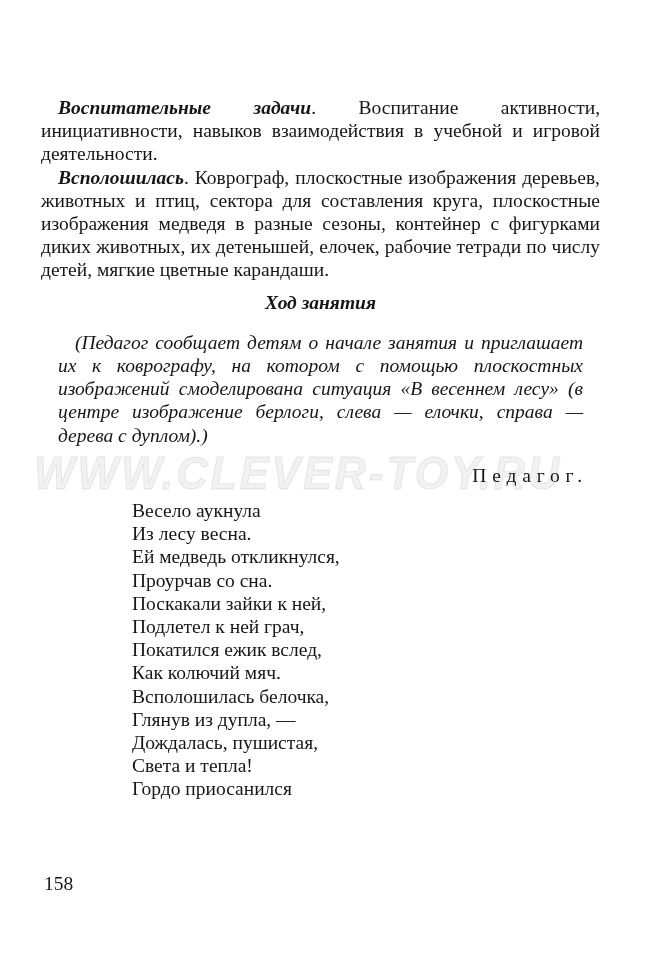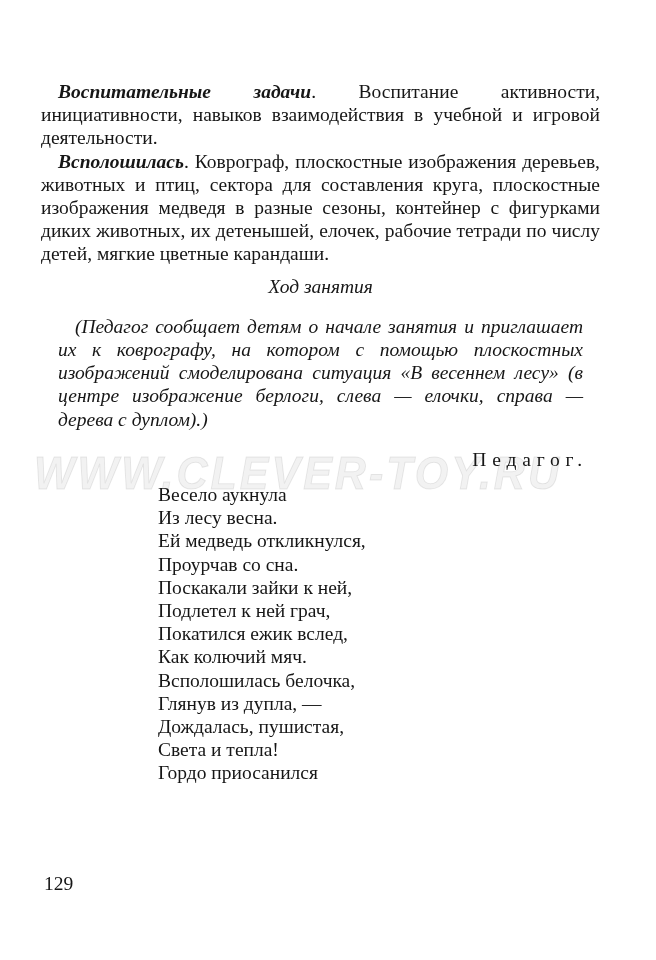--- a/index.html
+++ b/index.html
@@ -29,21 +29,21 @@
     letter-spacing: 3px;
     white-space: nowrap;
     color: rgba(0, 0, 0, 0.05);
     -webkit-text-stroke: 1px rgba(0, 0, 0, 0.09);
     transform: scaleY(1.08);
     user-select: none;
   }
   .text-block {
     position: absolute;
     left: 41px;
-    top: 80px;
+    top: 96px;
     width: 559px;
     z-index: 1;
     font-size: 19.5px;
     line-height: 23.2px;
     text-align: justify;
   }
   .para {
     margin: 0;
     text-indent: 17px;
   }
@@ -52,36 +52,36 @@
     font-style: italic;
   }
   .lead-bold {
     font-weight: 700;
   }
   .section-heading {
     margin: 9px 0 0 0;
     text-indent: 0;
     text-align: center;
     font-size: 19.5px;
-    font-weight: 400;
+    font-weight: 700;
     font-style: italic;
   }
   .para-italic {
     margin: 17px;
     text-indent: 17px;
     font-style: italic;
   }
   .speaker-line {
     margin: 12px;
     text-indent: 32px;
     letter-spacing: 0.30em;
     text-align: right;
   }
   .poem {
-    margin: 0 0 0 117px;
+    margin: 0 0 0 91px;
     white-space: pre-line;
     text-align: left;
   }
   .page-number {
     position: absolute;
     left: 44px;
     top: 872px;
     z-index: 1;
     font-size: 19.5px;
     line-height: 23px;
@@ -117,15 +117,15 @@
 Покатился ежик вслед,
 Как колючий мяч.
 Всполошилась белочка,
 Глянув из дупла, —
 Дождалась, пушистая,
 Света и тепла!
 Гордо приосанился</div>
 
   </div>
 
-  <div class="page-number">129</div>
+  <div class="page-number">158</div>
 
 </div>
 
 </body></html>

